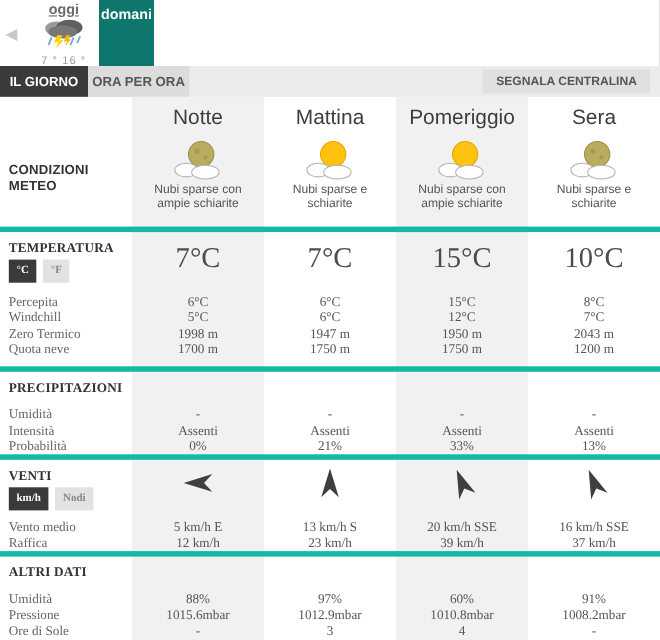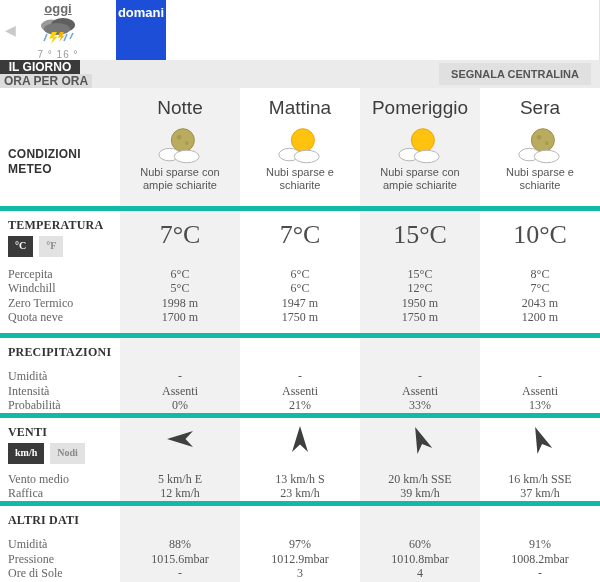--- a/index.html
+++ b/index.html
@@ -6,26 +6,26 @@
   body { font-family:"Liberation Sans", sans-serif; background:#fff; }
   .page { width:600px; height:582px; overflow:hidden; background:#fff; position:relative; }
 
   
   .daybar { position:relative; height:60px; background:#fff; border-right:1px solid #e3e3e3; }
   .prev-arrow { position:absolute; left:5px; top:22px; font-size:14px; color:#c9c9c9; cursor:pointer; }
   .today { position:absolute; left:27px; top:1px; width:62px; text-align:center; cursor:pointer; }
   .today-label { font-size:13px; font-weight:bold; color:#6b6b6b;text-decoration:underline; }
   .today-icon { margin:1px auto 0; width:42px; height:28px; }
   .today-temps { font-size:10px; color:#9a9a9a; letter-spacing:1px; }
-  .tomorrow { position:absolute; left:90px; top:0; width:50px; height:60px; background:#1d4ed8; color:#fff; text-align:center; cursor:pointer;margin-left:26px; }
+  .tomorrow { position:absolute; left:90px; top:0; width:50px; height:60px; background:#0f766e; color:#fff; text-align:center; cursor:pointer; }
   .tomorrow-label { font-size:13px; font-weight:bold; margin-top:5px; }
   .tomorrow-day { font-size:27px; font-weight:bold; line-height:30px; }
 
   
-  .tabbar { position:relative; height:28px; background:#ebebeb; display:flex;flex-direction:column; }
+  .tabbar { position:relative; height:28px; background:#ebebeb; display:flex; }
   .tab { display:flex; align-items:center; justify-content:center; font-size:12px; font-weight:bold; cursor:pointer; }
   .tab-active { width:80px; background:#3a3a3a; color:#fff; }
   .tab-plain { width:92px; background:#dcdcdc; color:#555; }
   .report-btn { position:absolute; right:9px; top:3px; height:22px; background:#e0e0e0; color:#555;
                 font-size:11px; font-weight:bold; display:flex; align-items:center; padding:0 12px; cursor:pointer; }
 
   
   .table { position:relative; z-index:0; border-bottom:1px solid #d6d6d6; }
   .stripe { position:absolute; top:0; bottom:0; width:120px; background:#f1f1f1; z-index:-1; }
   .s1 { left:120px; } .s2 { left:360px; }

